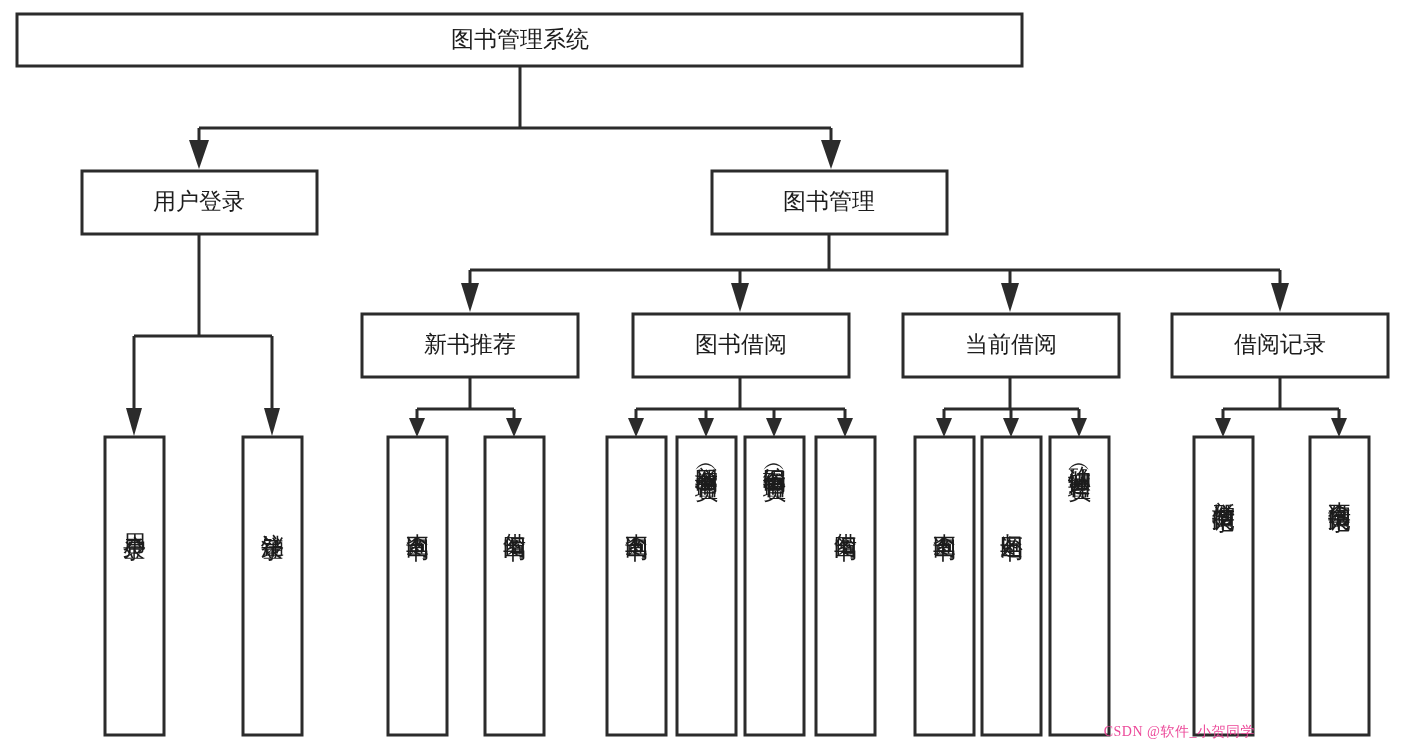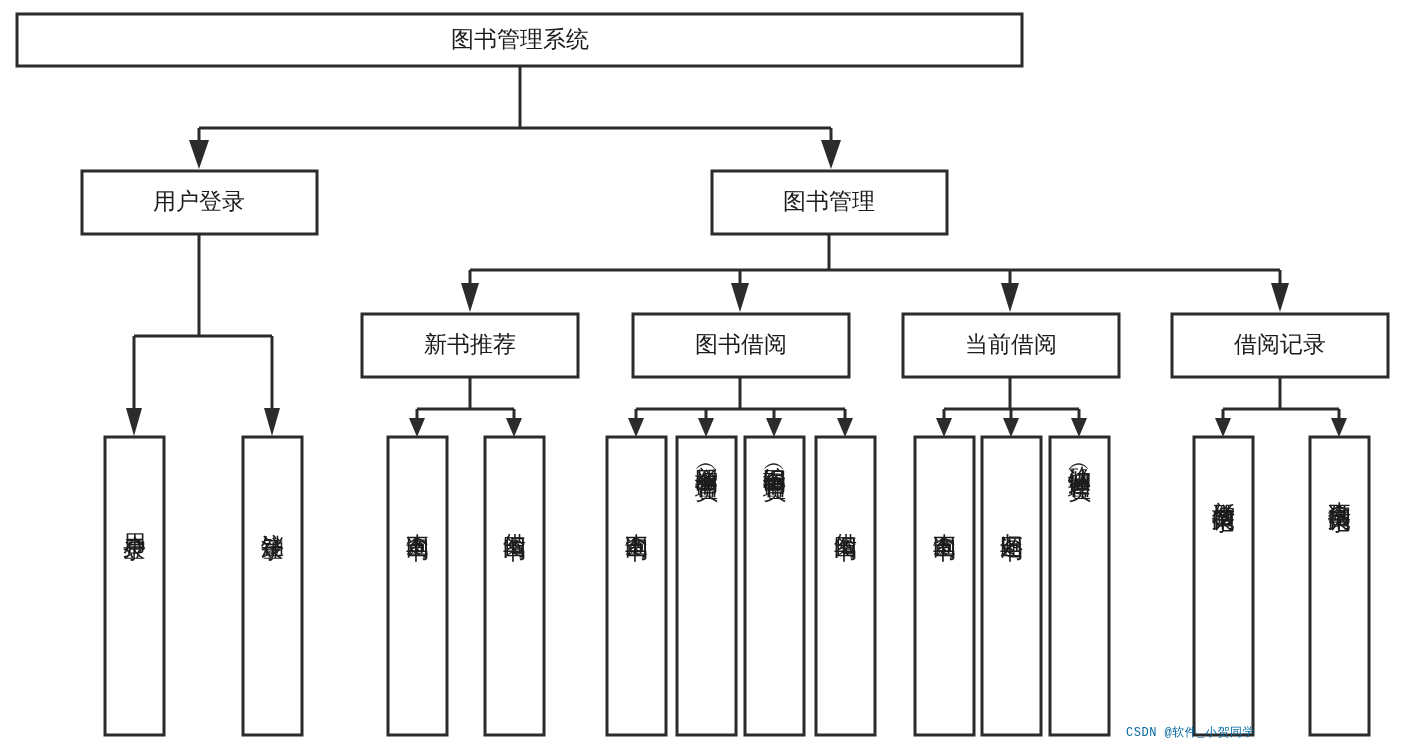--- a/index.html
+++ b/index.html
@@ -57,23 +57,23 @@
     text-orientation: upright;
     letter-spacing: 2px;
     line-height: 1;
     white-space: nowrap;
     pointer-events: none;
   }
   .watermark {
     position: absolute;
     right: 8px;
     bottom: 6px;
-    font-family: Liberation Mono, monospace;
-    font-size: 12px;
-    color: #0369a1;
+    font-family: Liberation Serif, serif;
+    font-size: 14px;
+    color: #ec4899;
     white-space: nowrap;
     letter-spacing: 0.5px;
   }
 </style>
 </head>
 <body>
 
 <div id="diagram-root">
 
   <svg class="diagram-canvas" viewBox="0 0 1405 747" xmlns="http://www.w3.org/2000/svg">

